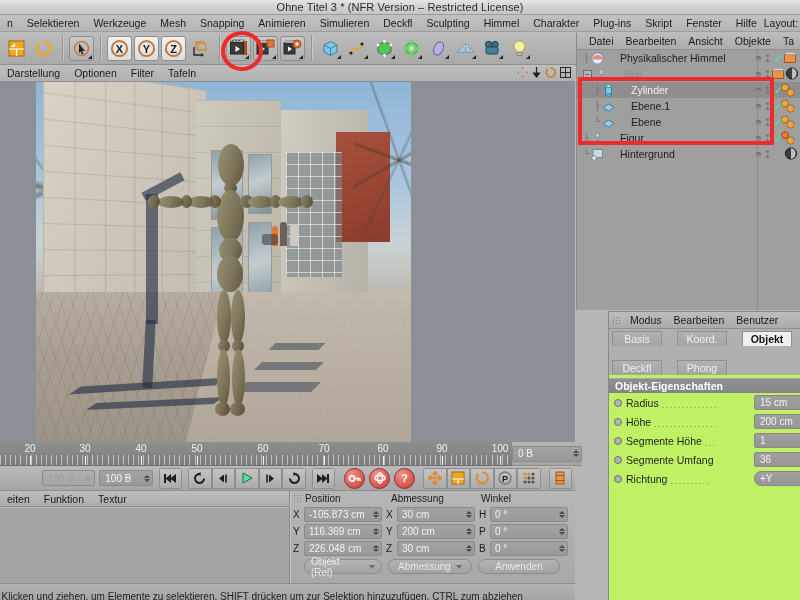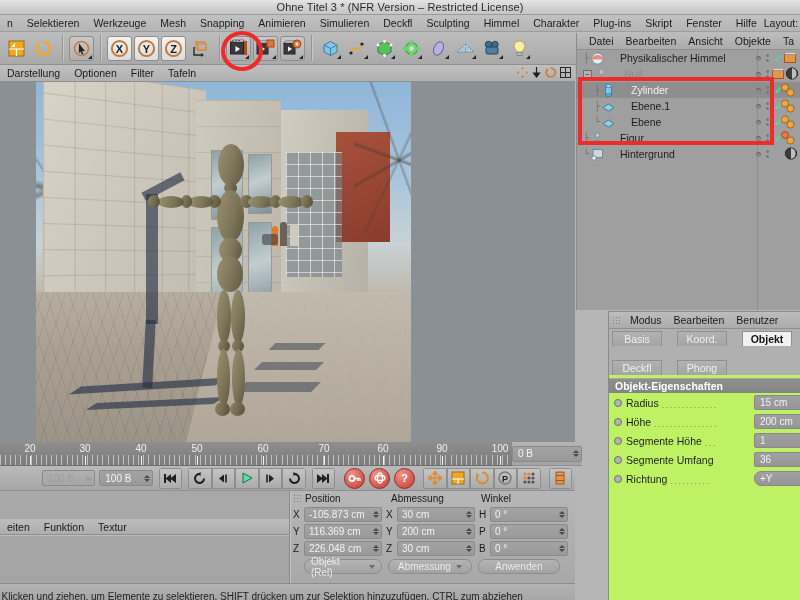--- a/index.html
+++ b/index.html
@@ -215,21 +215,21 @@
   }
 
   
   .matmgr {
     position:absolute; left:0; top:491px; width:290px; height:92px;
     background:#a8a8a8; border-right:1px solid #8a8a8a;
   }
   .matmgr-menu {
     height:16px; background:linear-gradient(to bottom,#bdbdbd,#adadad);
     display:flex; align-items:center; border-bottom:1px solid #8f8f8f;
-    overflow:hidden; padding-left:0px;margin-top:28px;
+    overflow:hidden; padding-left:0px;
   }
   .matmgr-menu .mi { padding:0 7px; font-size:10.5px; line-height:16px; }
   .matmgr-body { height:75px; background:#a5a5a5; border-top:1px solid #bcbcbc; }
 
   
   .coords {
     position:absolute; left:290px; top:491px; width:285px; height:92px;
     background:linear-gradient(to bottom,#b6b6b6,#a8a8a8);
     border-left:1px solid #c4c4c4;
   }

